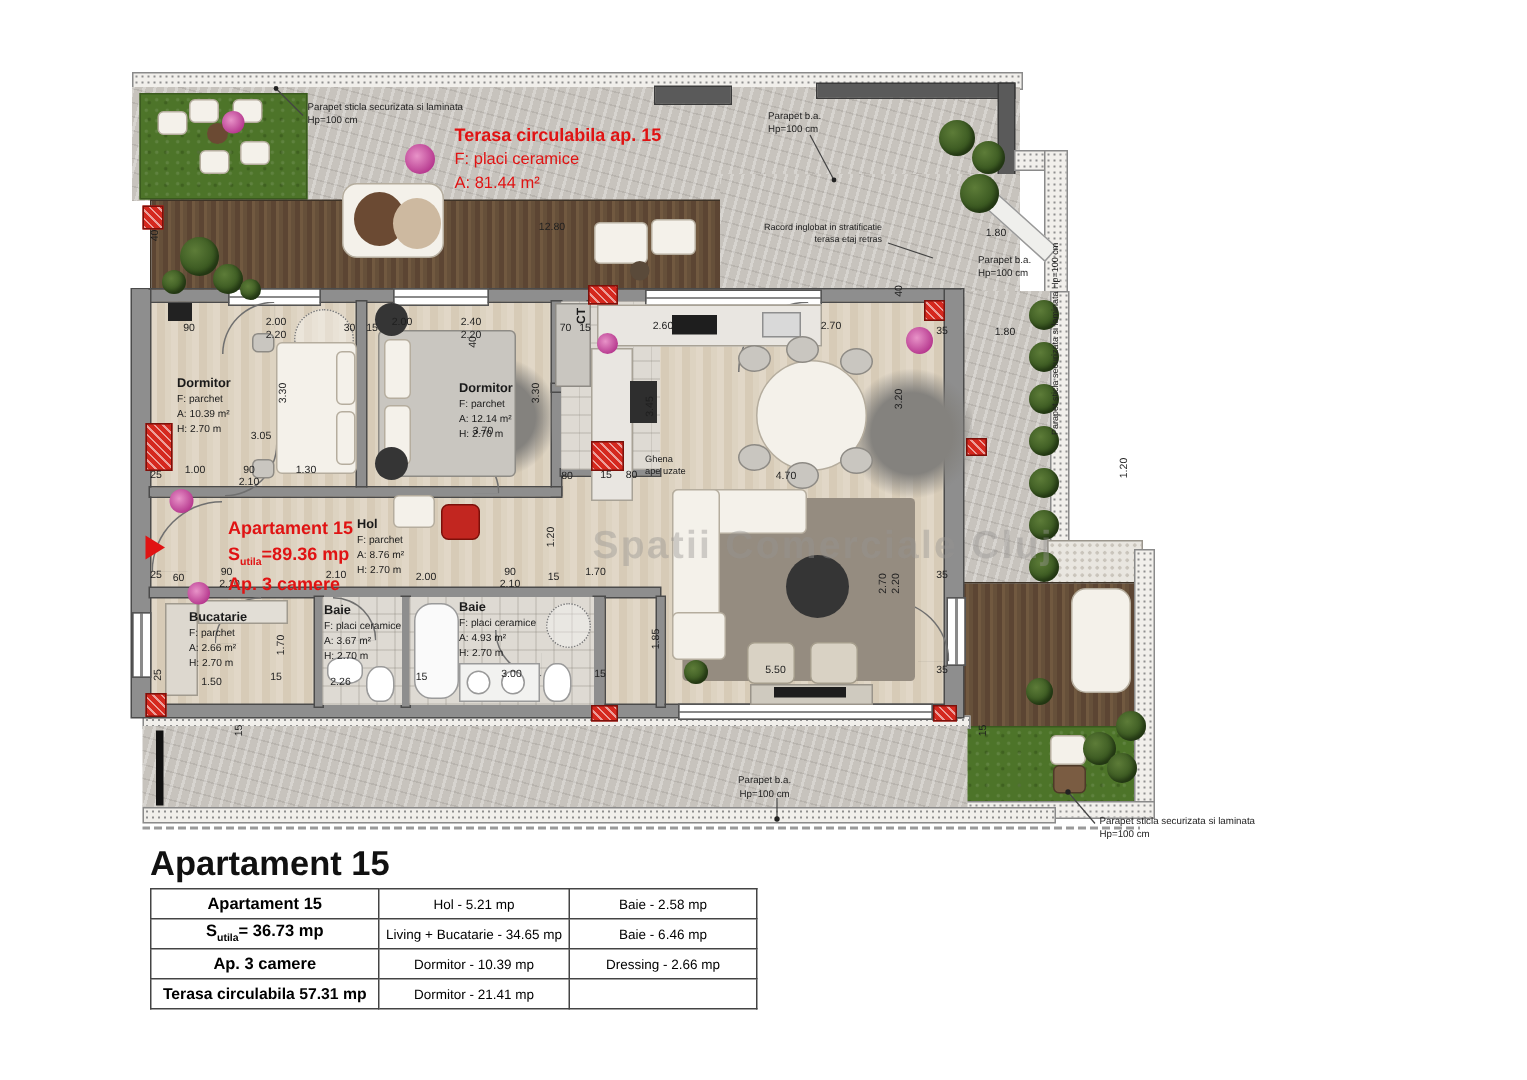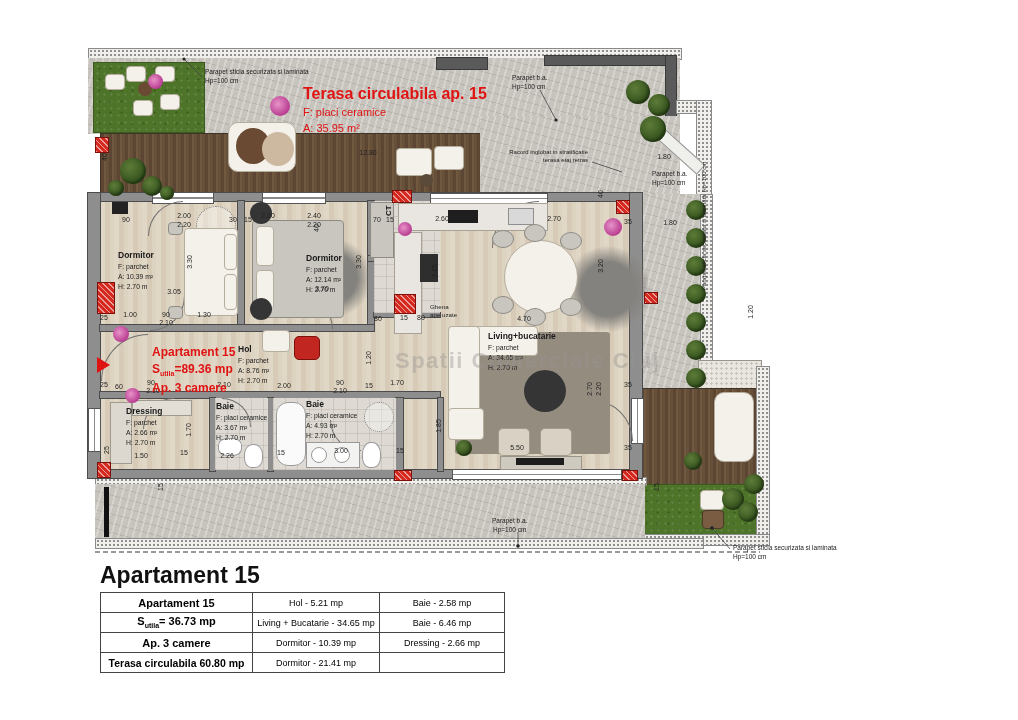--- a/index.html
+++ b/index.html
@@ -35,21 +35,21 @@
   .arc{border:1px solid #6f6f6f;border-right:none;border-bottom:none;border-radius:100% 0 0 0;}
   .showerc{border:1.5px dotted #7c7c7c;border-radius:50%;background:rgba(255,255,255,.35);}
   
   .dim{position:absolute;font-size:7px;color:#1f1f1f;white-space:nowrap;transform:translate(-50%,-50%);line-height:1;}
   .dim.rot{transform:translate(-50%,-50%) rotate(-90deg);}
   .note{position:absolute;font-size:6.5px;color:#222;line-height:1.35;white-space:nowrap;}
   .redlabel{position:absolute;color:#e01313;font-weight:bold;white-space:nowrap;line-height:1.45;}
   .roomlabel{position:absolute;color:#1a1a1a;white-space:nowrap;line-height:1.5;}
   .roomlabel .rname{font-weight:bold;font-size:8.5px;}
   .roomlabel .rline{font-size:6.8px;}
-  .watermark{position:absolute;font-size:22px;font-weight:bold;letter-spacing:1.5px;color:rgba(150,148,146,.42);white-space:nowrap;}
+  .watermark{position:absolute;font-size:26px;font-weight:bold;letter-spacing:1.5px;color:rgba(150,148,146,.42);white-space:nowrap;}
   .title{position:absolute;font-size:23px;font-weight:bold;color:#111;}
   table.sum{position:absolute;border-collapse:collapse;table-layout:fixed;}
   table.sum td{border:1.2px solid #444;text-align:center;vertical-align:middle;height:19px;padding:0 2px;overflow:hidden;white-space:nowrap;}
   td.c1{font-weight:bold;font-size:11px;width:147px;}
   td.c2{font-size:9px;width:122px;}
   td.c3{font-size:9px;width:120px;}
   sub{font-size:7px;}
   .leaders{position:absolute;left:0;top:0;pointer-events:none;}
 </style>
 </head>
@@ -335,23 +335,23 @@
   <div class="note" style="left:492px;top:517px;text-align:center">
     <div>Parapet b.a.</div>
       <div>Hp=100 cm</div>
   </div>
   <div class="note" style="left:733px;top:544px">
     <div>Parapet sticla securizata si laminata</div>
       <div>Hp=100 cm</div>
   </div>
 
   <div class="redlabel" style="left:303px;top:82px;font-size:12px">
-    <div style="font-size:16px">Terasa circulabila ap. 15</div>
+    <div style="font-size:12px">Terasa circulabila ap. 15</div>
     <div style="font-weight:normal;font-size:11px">F: placi ceramice</div>
-    <div style="font-weight:normal;font-size:11px">A: 35.95 m²</div>
+    <div style="font-weight:normal;font-size:11px">A: 81.44 m²</div>
   </div>
   <div class="redlabel" style="left:152px;top:344px;font-size:12px">
     <div>Apartament 15</div>
     <div><span>S</span><sub>utila</sub><span>=89.36 mp</span></div>
     <div>Ap. 3 camere</div>
   </div>
 
   <div class="roomlabel" style="left:118px;top:249px">
     <div class="rname">Dormitor</div>
     <div class="rline">F: parchet</div>
@@ -363,28 +363,22 @@
     <div class="rline">F: parchet</div>
     <div class="rline">A: 12.14 m²</div>
     <div class="rline">H: 2.70 m</div>
   </div>
   <div class="roomlabel" style="left:238px;top:343px">
     <div class="rname">Hol</div>
     <div class="rline">F: parchet</div>
     <div class="rline">A: 8.76 m²</div>
     <div class="rline">H: 2.70 m</div>
   </div>
-  <div class="roomlabel" style="left:488px;top:330px">
-    <div class="rname">Living+bucatarie</div>
-    <div class="rline">F: parchet</div>
-    <div class="rline">A: 34.65 m²</div>
-    <div class="rline">H: 2.70 m</div>
-  </div>
   <div class="roomlabel" style="left:126px;top:405px">
-    <div class="rname">Dressing</div>
+    <div class="rname">Bucatarie</div>
     <div class="rline">F: parchet</div>
     <div class="rline">A: 2.66 m²</div>
     <div class="rline">H: 2.70 m</div>
   </div>
   <div class="roomlabel" style="left:216px;top:400px">
     <div class="rname">Baie</div>
     <div class="rline">F: placi ceramice</div>
     <div class="rline">A: 3.67 m²</div>
     <div class="rline">H: 2.70 m</div>
   </div>
@@ -416,19 +410,19 @@
       <td class="c1"><span>S</span><sub>utila</sub><span>= 36.73 mp</span></td>
       <td class="c2">Living + Bucatarie - 34.65 mp</td>
       <td class="c3">Baie - 6.46 mp</td>
     </tr>
     <tr>
       <td class="c1">Ap. 3 camere</td>
       <td class="c2">Dormitor - 10.39 mp</td>
       <td class="c3">Dressing - 2.66 mp</td>
     </tr>
     <tr>
-      <td class="c1" style="font-size:10.5px">Terasa circulabila 60.80 mp</td>
+      <td class="c1" style="font-size:10.5px">Terasa circulabila 57.31 mp</td>
       <td class="c2">Dormitor - 21.41 mp</td>
       <td class="c3"></td>
     </tr>
   </tbody>
     </table>
 </div>
 
 </body></html>

